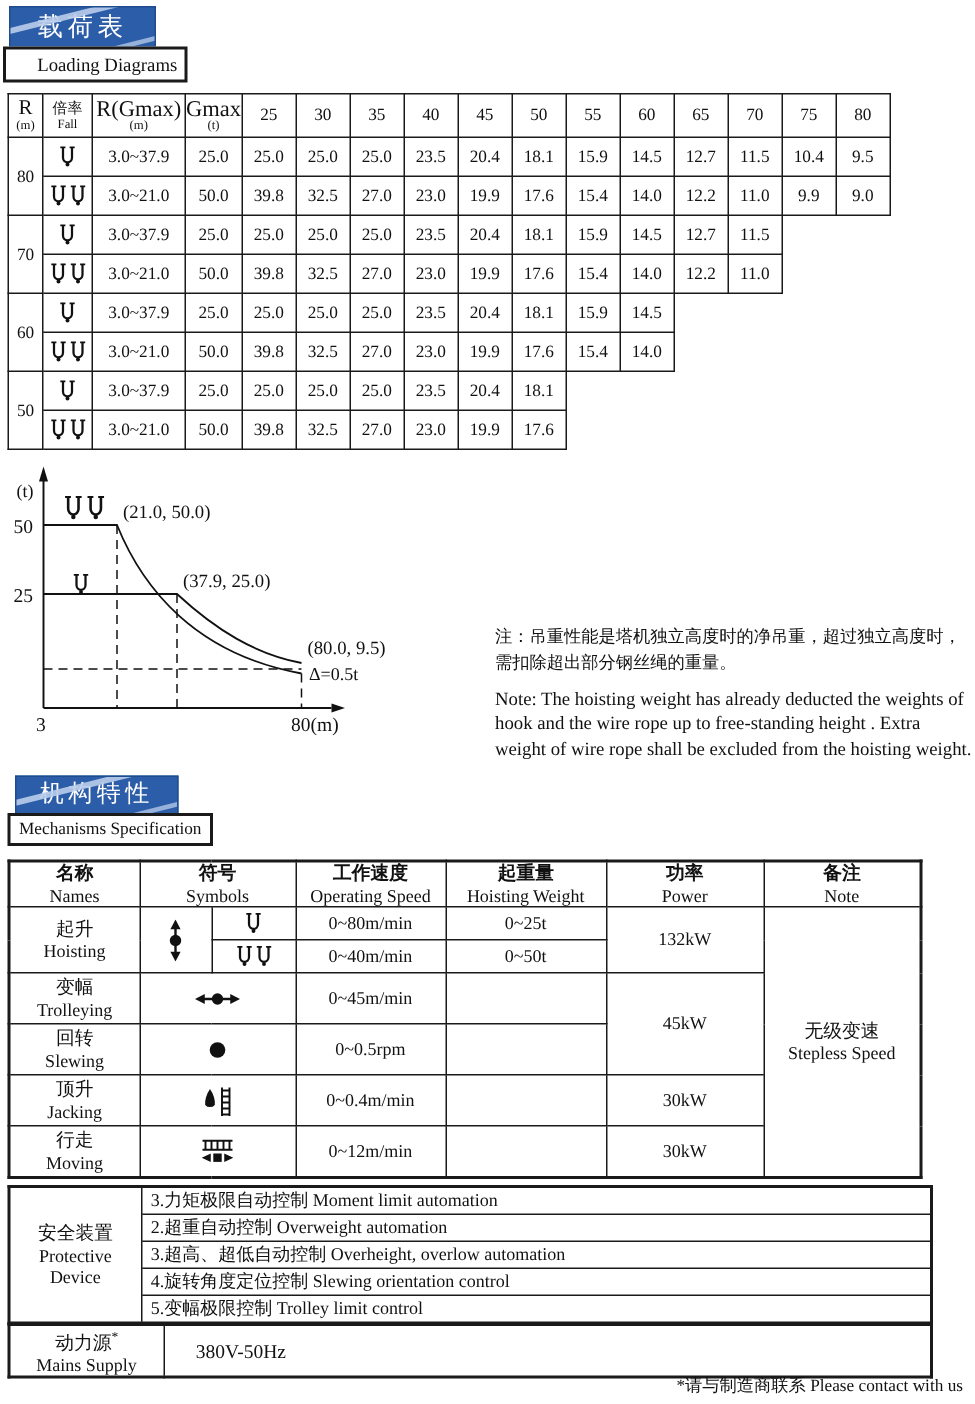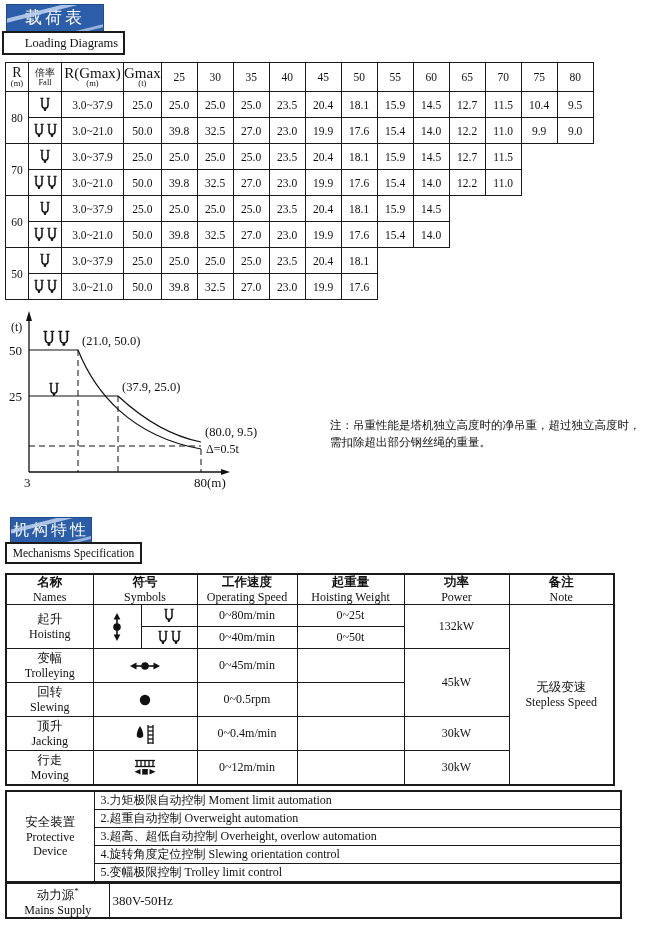--- a/index.html
+++ b/index.html
@@ -36,21 +36,21 @@
   .note-en{font-size:12.5px;line-height:1.32;margin:0;}
 
   
   .mt,.pt,.st{border-collapse:collapse;table-layout:fixed;border:2px solid #1a1a1a;}
   .mt td,.pt td,.st td{border:1px solid #1a1a1a;text-align:center;vertical-align:middle;
         font-size:12px;padding:0;overflow:hidden;}
   .nzh{font-size:12.5px;line-height:15px;}
   .nen{font-size:12px;line-height:14px;}
   .hzh{font-size:12.5px;font-weight:bold;line-height:15px;}
   .pt td.item{text-align:left;padding-left:6px;font-size:12px;}
-  .st td.val{text-align:left;padding-left:3px;font-size:13px;}
+  .st td.val{text-align:left;padding-left:21px;font-size:13px;}
 
   .footer{font-size:11.5px;text-align:right;}
   svg{display:block;margin:0 auto;}
   .icon-inline{display:inline-block;vertical-align:middle;}
 </style>
 </head>
 <body>
 
 <div class="page">
 
@@ -288,23 +288,24 @@
     <text x="22" y="189" font-size="13">3</text>
     <text x="192" y="189" font-size="13">80(m)</text>
     <text x="80" y="47" font-size="12.5">(21.0, 50.0)</text>
     <text x="120" y="93" font-size="12.5">(37.9, 25.0)</text>
     <text x="203" y="138" font-size="12.5">(80.0, 9.5)</text>
     <text x="204" y="155" font-size="12">Δ=0.5t</text>
   </svg>
 
   <div class="abs" style="left:330px;top:417px;width:318px;">
     <p class="note-zh">注：吊重性能是塔机独立高度时的净吊重，超过独立高度时，需扣除超出部分钢丝绳的重量。</p>
+    <p class="note-en">Note: The hoisting weight has already deducted the weights of hook and the wire rope up to free-standing height . Extra weight of wire rope shall be excluded from the hoisting weight.</p>
   </div>
 
-  <div class="abs" style="left:10px;top:517px;width:82px;">
+  <div class="abs" style="left:10px;top:517px;width:109px;">
     <div class="tzh" style="height:24px;line-height:24px;font-size:16px;">机构特性</div>
   </div>
   <div class="ten abs" style="left:5px;top:542px;width:133px;height:18px;line-height:18px;font-size:11.5px;">Mechanisms Specification</div>
 
   <table class="mt abs" style="left:5px;top:573px;">
     <colgroup>
       <col style="width:87px">
         <col style="width:48px">
         <col style="width:56px">
         <col style="width:100px">
@@ -489,14 +490,15 @@
         <tr style="height:32px">
       <td>
         <div class="nzh"><span>动力源</span><sup style="font-size:9px">*</sup></div>
         <div class="nen">Mains Supply</div>
       </td>
       <td class="val">380V-50Hz</td>
     </tr>
   </tbody>
     </table>
 
+  <div class="footer abs" style="left:280px;top:916px;width:362px;">*请与制造商联系  Please contact with us</div>
 
 </div>
 
 </body></html>

